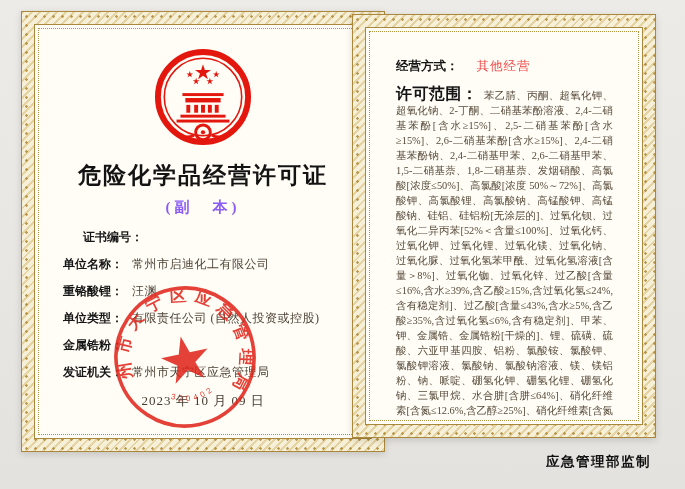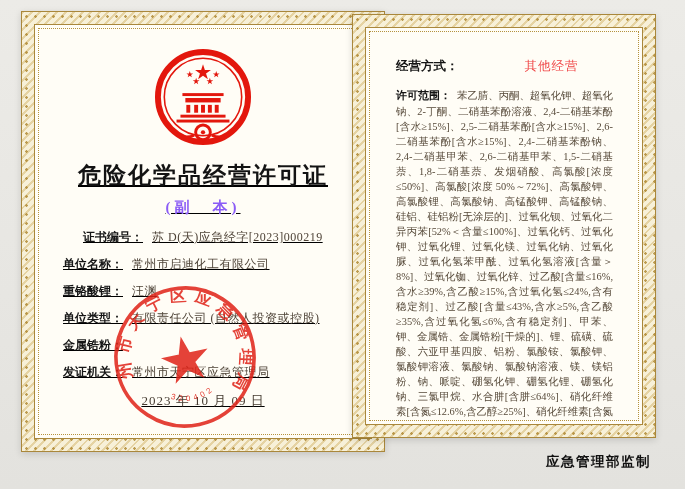--- a/index.html
+++ b/index.html
@@ -20,21 +20,21 @@
     box-shadow:0 2px 7px rgba(0,0,0,.14);
   }
   .inner{
     box-sizing:border-box;width:100%;height:100%;
     background:#fffdf6;border:1px solid #a9873b;padding:3px;
   }
   .content{
     box-sizing:border-box;width:100%;height:100%;
     border:1px dotted #b5923e;position:relative;overflow:hidden;
   }
-  .page-left{left:21px;top:11px;width:364px;height:441px;text-decoration:underline;}
+  .page-left{left:21px;top:11px;width:364px;height:441px;}
   .page-right{left:352px;top:14px;width:304px;height:424px;}
 
   .emblem{display:block;margin:18px auto 0;}
   .title{
     text-align:center;font-weight:bold;font-size:23px;color:#131313;
     letter-spacing:2px;margin-top:9px;
   }
   .subtitle{
     text-align:center;font-size:15px;color:#8b5cf6;margin-top:7px;
     font-family:"Liberation Serif",serif;font-weight:bold;letter-spacing:4px;
@@ -47,30 +47,30 @@
     font-family:"Liberation Serif",serif;color:#4e4337;margin-left:9px;
     white-space:nowrap;letter-spacing:.5px;
   }
   .issue-date{
     text-align:center;font-family:"Liberation Serif",serif;color:#453b31;
     font-size:13px;margin-top:4px;letter-spacing:1px;
   }
   .seal{position:absolute;left:70px;top:252px;width:152px;height:152px;
     transform:rotate(-12deg);opacity:.86;pointer-events:none;}
 
-  .biz-row{display:flex;align-items:baseline;margin:26px 26px 0;font-size:12.5px;gap:48px;}
+  .biz-row{display:flex;align-items:baseline;margin:26px 26px 0;font-size:12.5px;}
   .biz-row .lab{font-weight:bold;color:#141414;white-space:nowrap;}
   .biz-row .val{font-family:"Liberation Serif",serif;color:#ef4444;margin-left:18px;letter-spacing:1px;}
   .scope{
     margin:13px 25px 0 26px;font-size:10.4px;line-height:15px;
     text-align:justify;color:#564939;font-family:"Liberation Serif",serif;
   }
   .scope .lab{
     font-weight:bold;color:#141414;font-family:Liberation Mono, monospace;
-    font-size:11px;margin-right:6px;
+    font-size:16px;margin-right:6px;
   }
 
   .footer{
     position:absolute;right:34px;top:453px;font-size:13.5px;font-weight:bold;
     color:#101010;letter-spacing:1.5px;
   }
 </style>
 </head>
 <body>
 
@@ -102,21 +102,20 @@
           <path d="M59,90 Q70,95 81,86" fill="none" stroke="#e3170d" stroke-width="3"></path>
         </g>
       </svg>
 
       <div class="title">危险化学品经营许可证</div>
       <div class="subtitle">(副　本)</div>
 
       <div class="fields">
         <div class="frow indent">
           <span class="lab">证书编号：</span>
-          <span class="val">苏 D(天)应急经字[2023]000219</span>
         </div>
         <div class="frow">
           <span class="lab">单位名称：</span>
           <span class="val">常州市启迪化工有限公司</span>
         </div>
         <div class="frow">
           <span class="lab">重铬酸锂：</span>
           <span class="val">汪渊</span>
         </div>
         <div class="frow">

